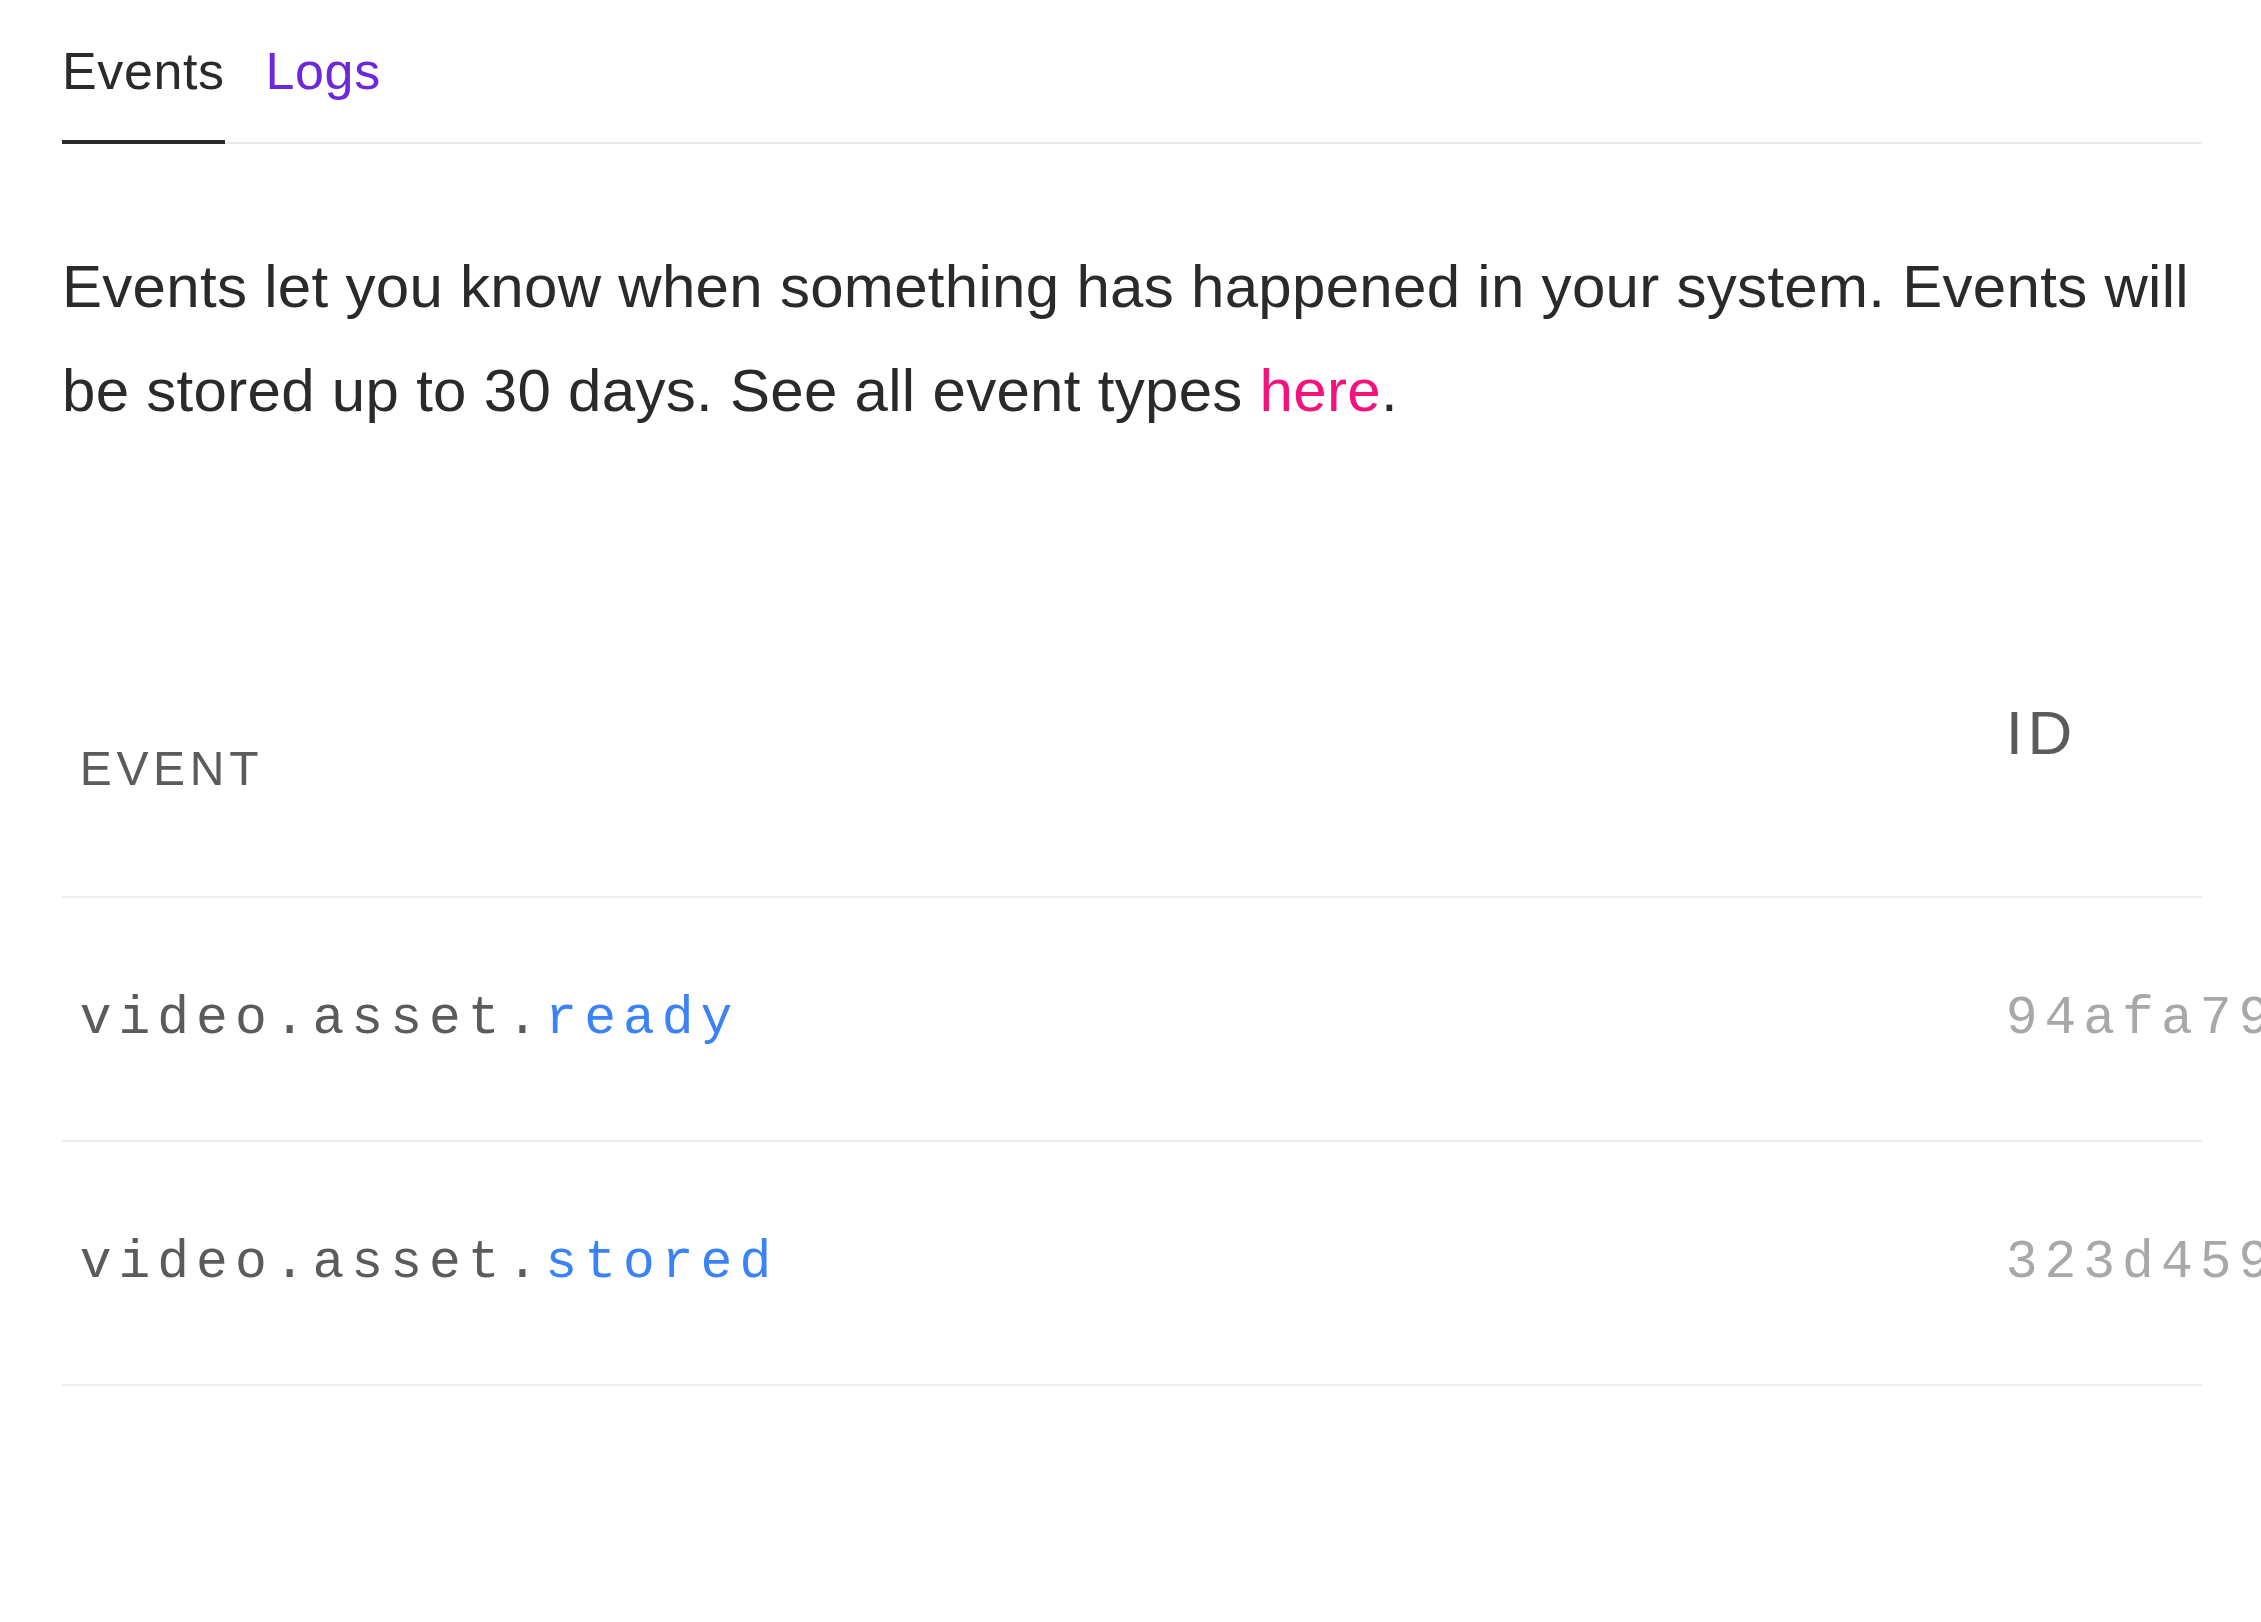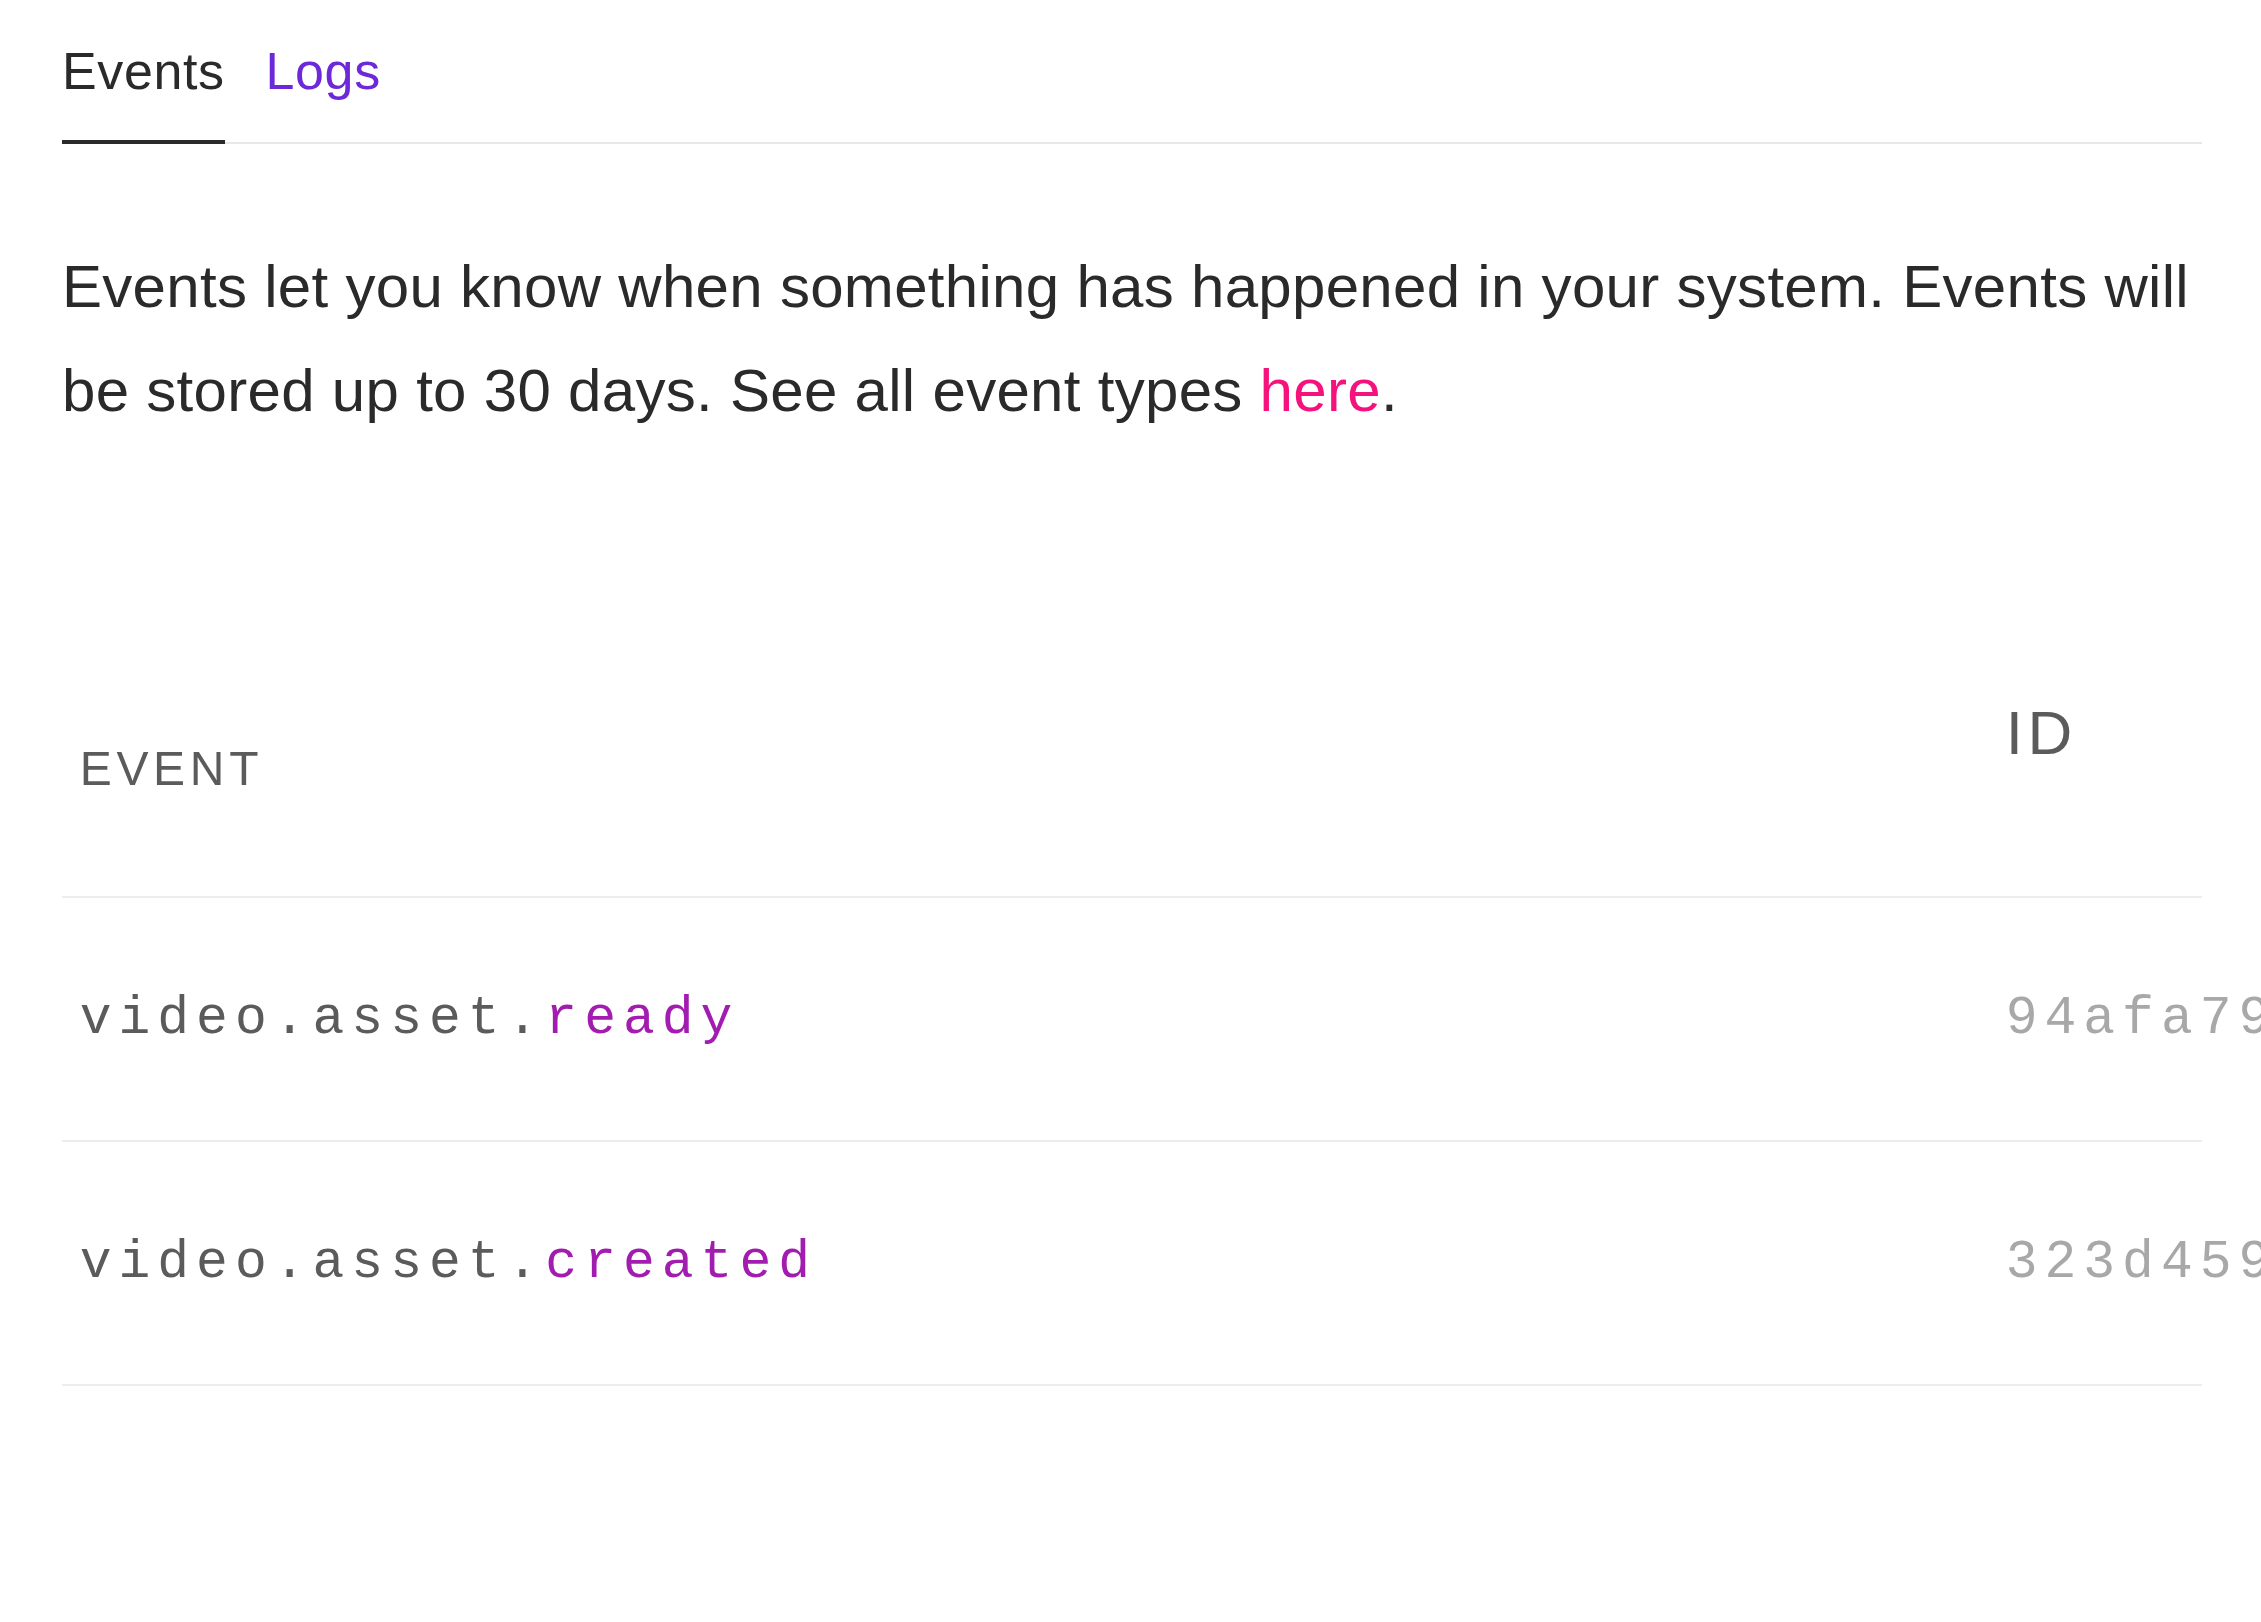--- a/index.html
+++ b/index.html
@@ -87,21 +87,21 @@
       cursor: pointer;
     }
     .event-name {
       flex: 0 0 1926px;
       font-family: "SFMono-Regular", Consolas, "Liberation Mono", Menlo, monospace;
       font-size: 53px;
       letter-spacing: 7px;
       color: #5b5b5b;
     }
     .event-name .action {
-      color: #a21caf;
+      color: #3b82f6;
     }
     .event-id {
       font-family: "SFMono-Regular", Consolas, "Liberation Mono", Menlo, monospace;
       font-size: 53px;
       letter-spacing: 7px;
       color: #a8a8a8;
       white-space: nowrap;
     }
   </style>
 </head>
@@ -125,19 +125,19 @@
 
     <div class="table-row">
       <div class="event-name">
         <span>video.asset.</span><span class="action">ready</span>
       </div>
       <div class="event-id">94afa79</div>
     </div>
 
     <div class="table-row">
       <div class="event-name">
-        <span>video.asset.</span><span class="action">created</span>
+        <span>video.asset.</span><span class="action">stored</span>
       </div>
       <div class="event-id">323d459</div>
     </div>
   </div>
 </div>
 
 
 </body></html>

